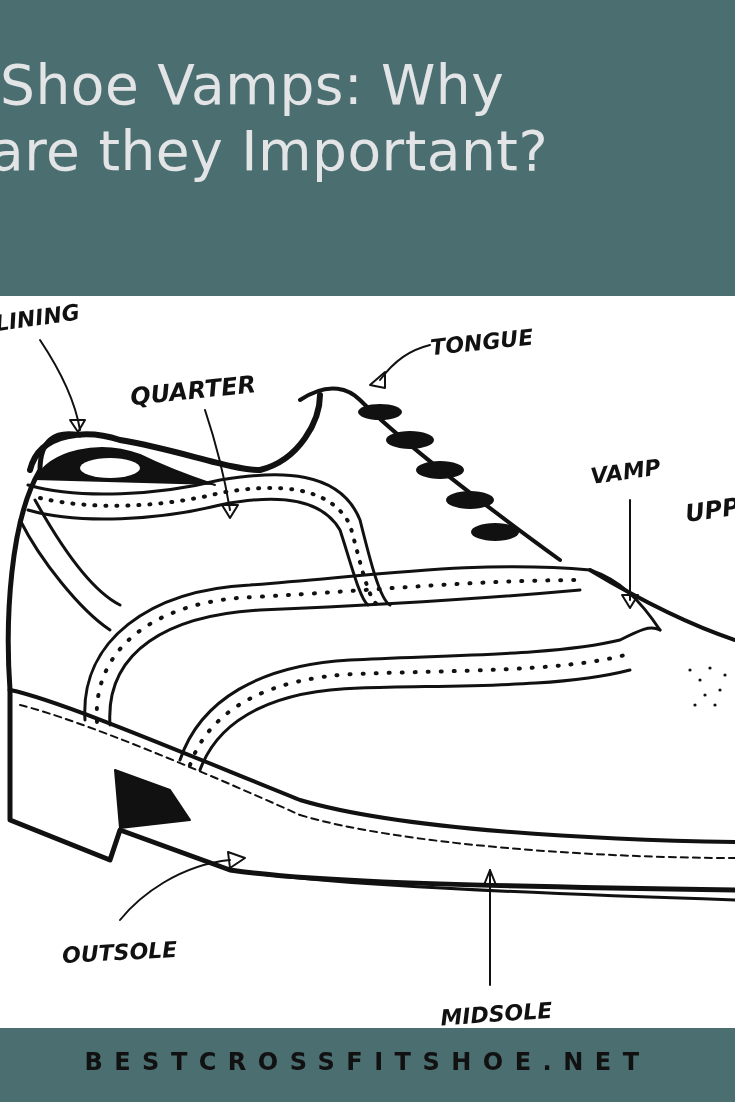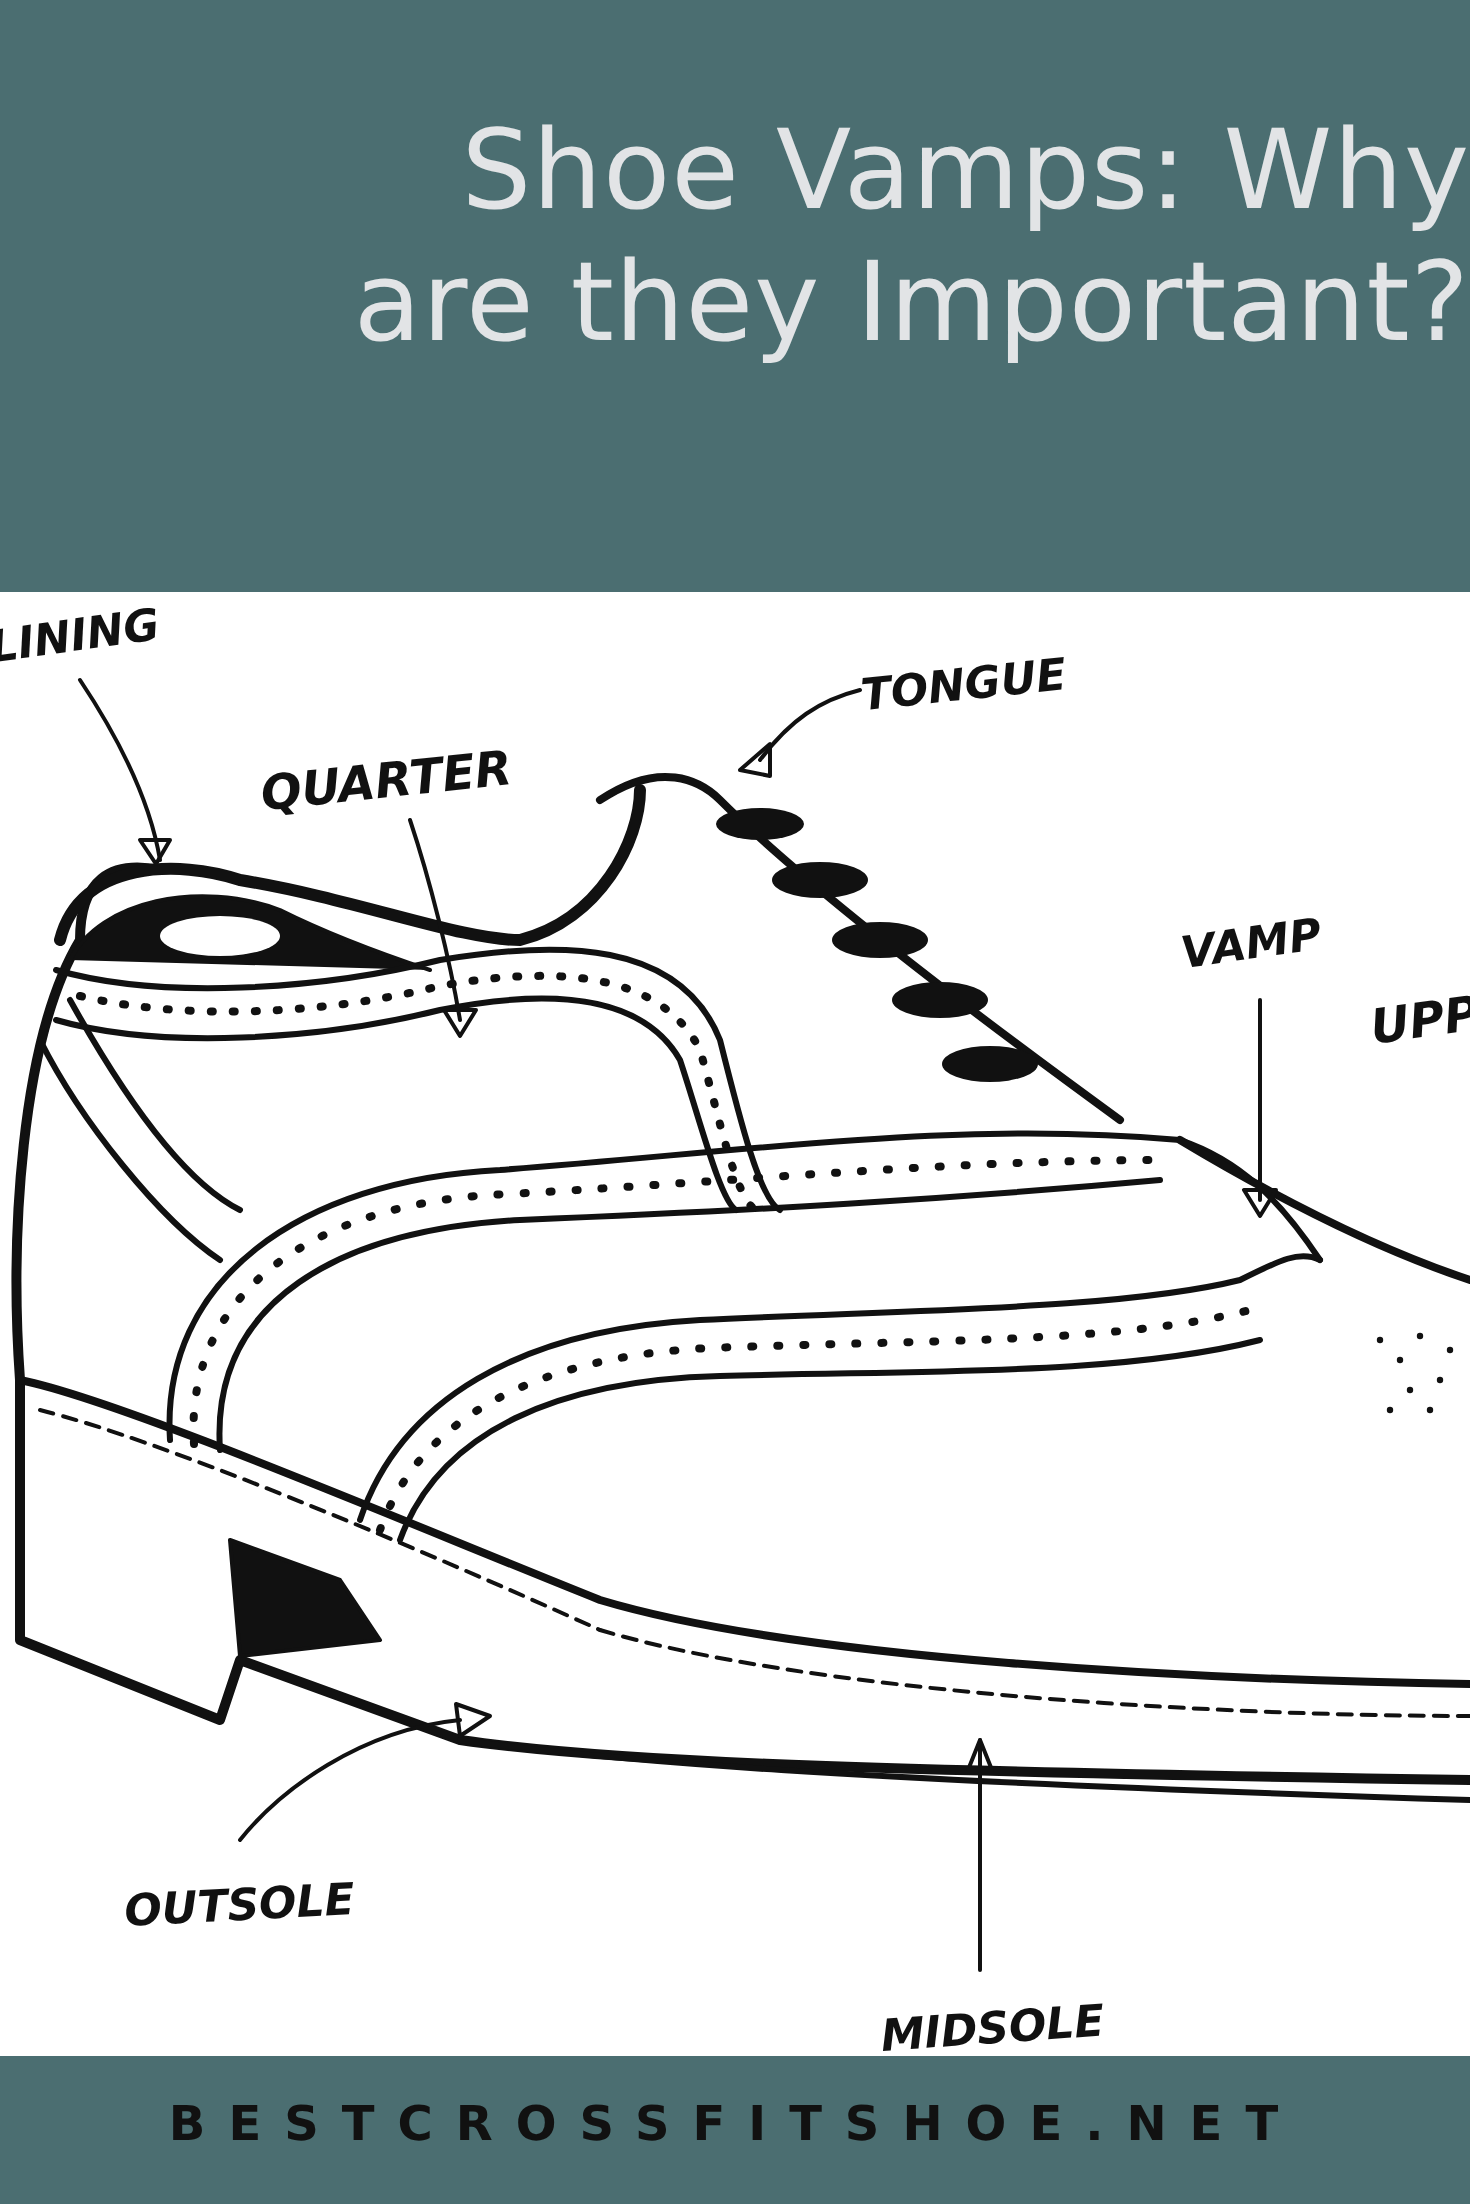--- a/index.html
+++ b/index.html
@@ -1,18 +1,18 @@
 <!DOCTYPE html>
 <html><head>
 <meta charset="utf-8">
 <style>
   html,body{margin:0;padding:0;}
   body{width:735px;height:1102px;overflow:hidden;background:#ffffff;font-family:"Liberation Sans",sans-serif;}
   .header{position:absolute;left:0;top:0;width:735px;height:296px;background:#4b6e71;}
-  .title{position:absolute;left:0;top:52px;width:735px;text-align:right;color:#e2e4e6;font-family:"DejaVu Sans",sans-serif;font-size:55px;line-height:66px;letter-spacing:0.5px;}
+  .title{position:absolute;left:0;top:52px;width:735px;text-align:left;color:#e2e4e6;font-family:"DejaVu Sans",sans-serif;font-size:55px;line-height:66px;letter-spacing:0.5px;}
   .title .l2{display:block;margin-left:-10px;}
   .art{position:absolute;left:0;top:296px;width:735px;height:732px;background:#fff;overflow:hidden;}
   .footer{position:absolute;left:0;top:1028px;width:735px;height:74px;background:#4b6e71;}
   .site{position:absolute;left:0;top:20px;width:735px;text-align:center;font-family:"DejaVu Sans",sans-serif;font-weight:bold;font-size:24px;letter-spacing:11.5px;color:#111;}
   svg text{font-family:"DejaVu Sans",sans-serif;font-weight:bold;font-style:italic;fill:#111;}
 </style>
 </head>
 <body>
 
 <div class="header">

